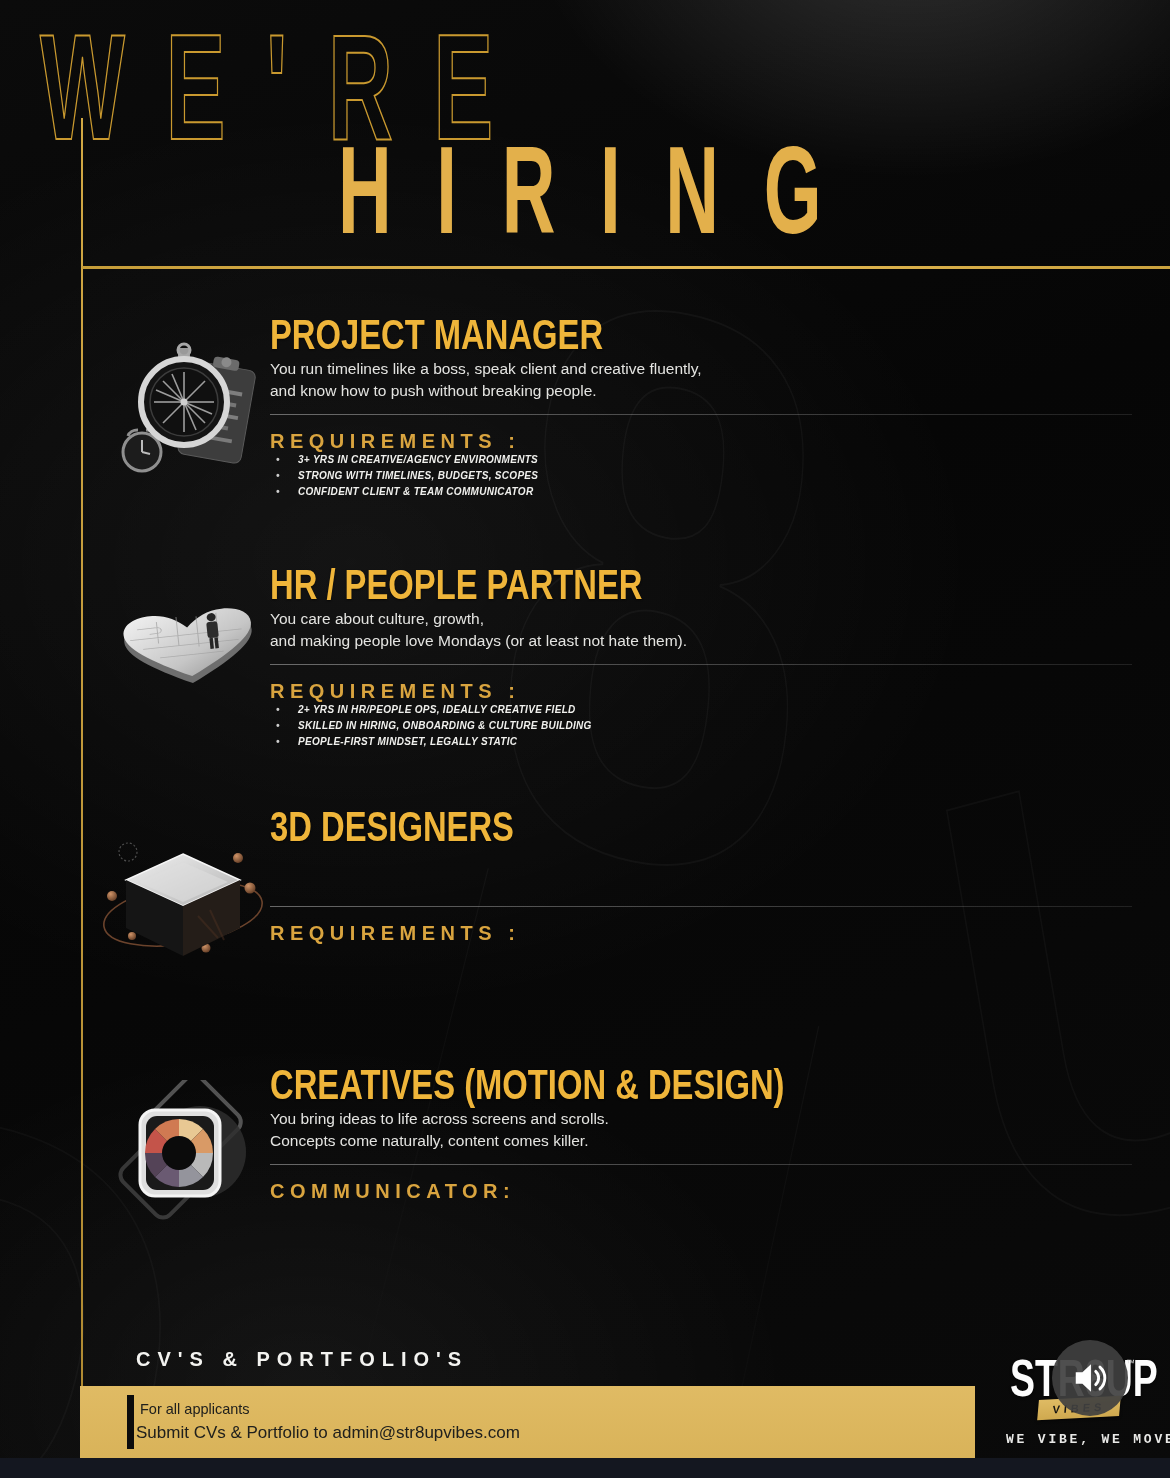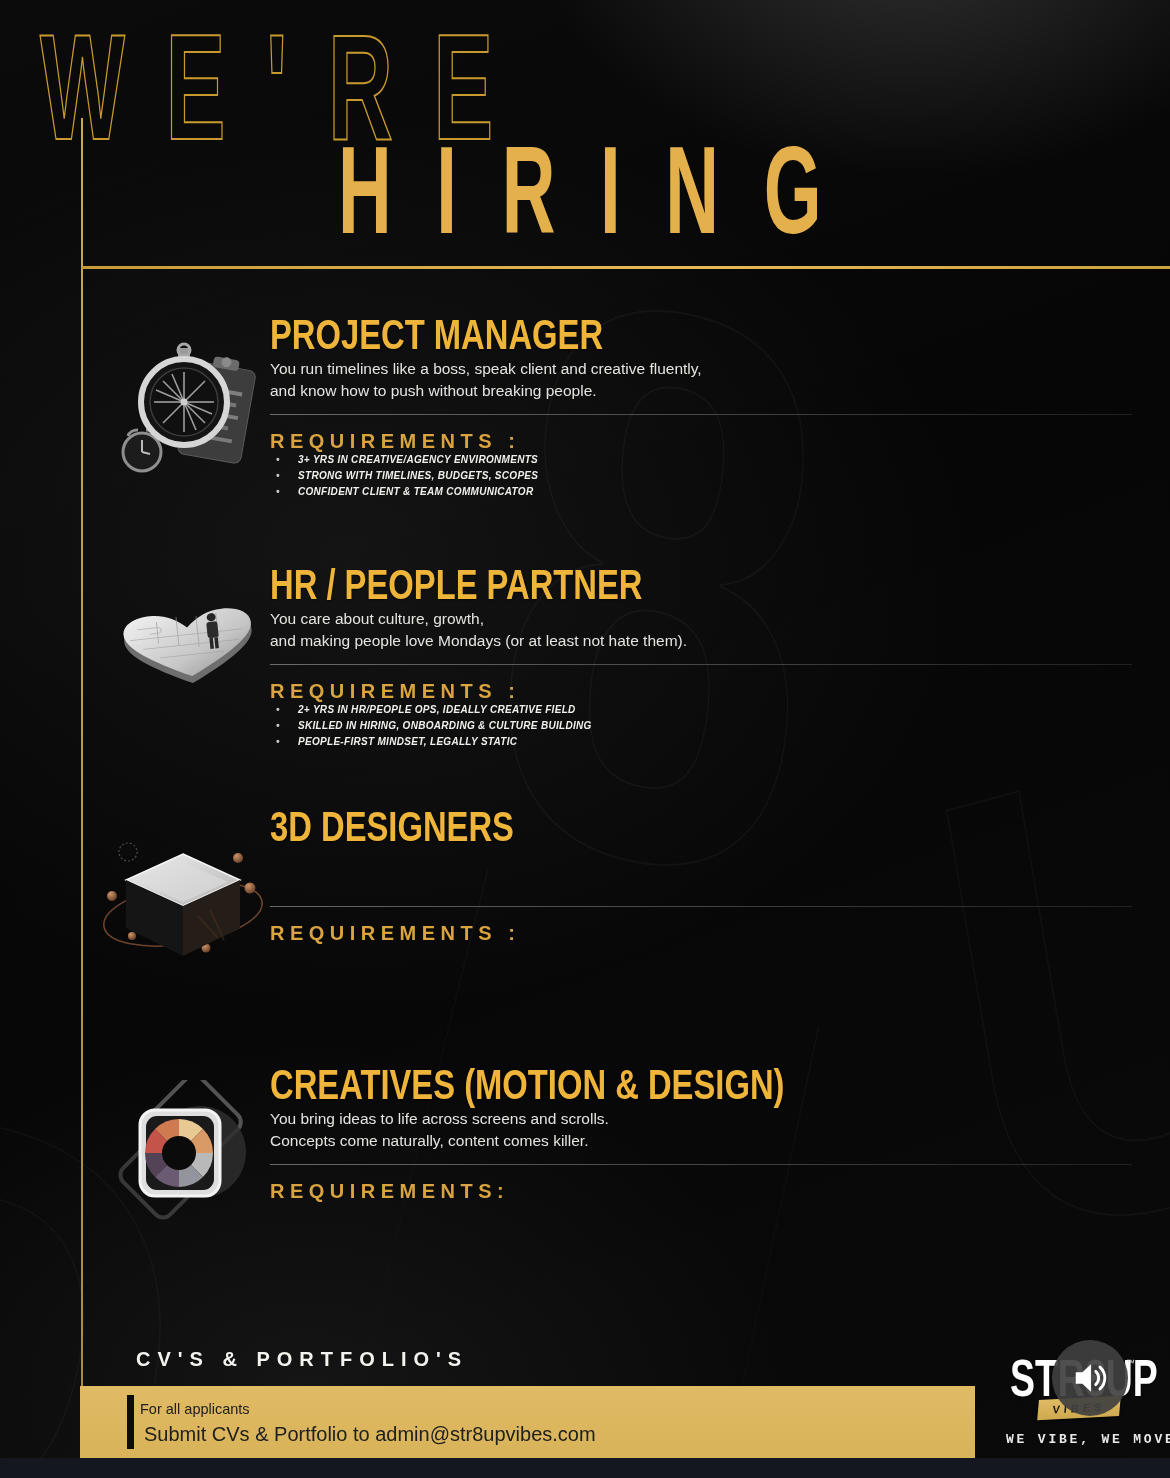--- a/index.html
+++ b/index.html
@@ -55,21 +55,21 @@
     position:relative;padding-left:24px;font-size:10px;font-weight:700;
     letter-spacing:0.3px;line-height:16px;color:#f0f0ed;white-space:nowrap;font-style:italic;
   }
   .job li::before{content:"•";position:absolute;left:2px;top:0;color:#cfcfcf;font-size:10px;}
   .job-icon{position:absolute;pointer-events:none;}
   
   .cv-heading{left:136px;top:1348px;font-size:20px;font-weight:700;letter-spacing:7px;color:#f3f3f0;white-space:nowrap;}
   .banner{left:80px;top:1386px;width:895px;height:80px;background:linear-gradient(180deg,#e0bb64,#d8b258);}
   .banner .bar{position:absolute;left:47px;top:9px;width:7px;height:54px;background:#0c0c0c;}
   .banner .l1{position:absolute;left:60px;top:15px;font-size:14.5px;color:#20201d;}
-  .banner .l2{position:absolute;left:64px;top:37px;font-size:20px;color:#20201d;}
+  .banner .l2{position:absolute;left:56px;top:37px;font-size:17px;color:#20201d;}
   .bottom-strip{left:0;top:1458px;width:1170px;height:20px;background:#141720;}
   
   .brand{left:1002px;top:1340px;width:160px;height:120px;}
   .brand .wordmark{
     position:absolute;left:8px;top:12px;font-size:52px;font-weight:700;line-height:1;
     color:#fdfdfd;transform:scaleX(0.72);transform-origin:0 0;white-space:nowrap;
     text-shadow:0 1px 3px rgba(0,0,0,0.7);
   }
   .brand .tm{position:absolute;left:124px;top:18px;font-size:9px;color:#dcdcdc;}
   .brand .plate{
@@ -243,21 +243,21 @@
     </g>
     <circle cx="67" cy="73" r="17" fill="#0b0b0b"></circle>
   </svg>
   <div class="job z2" style="top:1064px;">
     <div class="title">CREATIVES (MOTION &amp; DESIGN)</div>
     <div class="desc">
       <div>You bring ideas to life across screens and scrolls.</div>
       <div>Concepts come naturally, content comes killer.</div>
     </div>
     <div class="divider"></div>
-    <div class="req">REQUIREMENTS:</div>
+    <div class="req">COMMUNICATOR:</div>
   </div>
 
   <div class="abs cv-heading z3">CV'S &amp; PORTFOLIO'S</div>
 
   <div class="abs banner z10">
     <div class="bar"></div>
     <div class="l1">For all applicants</div>
     <div class="l2">Submit CVs &amp; Portfolio  to admin@str8upvibes.com</div>
   </div>
 

